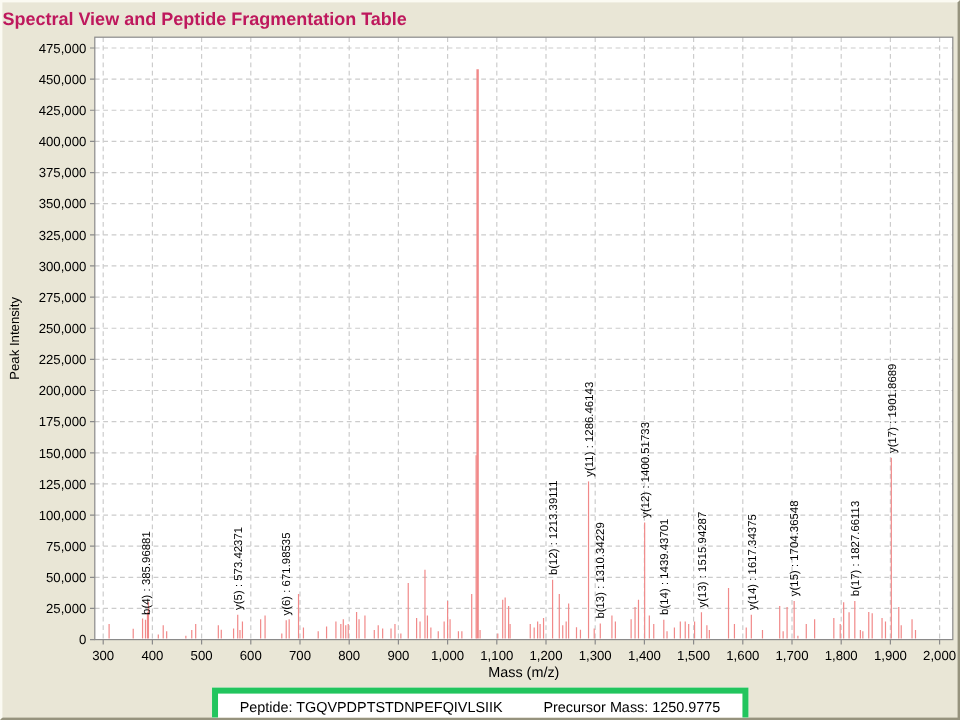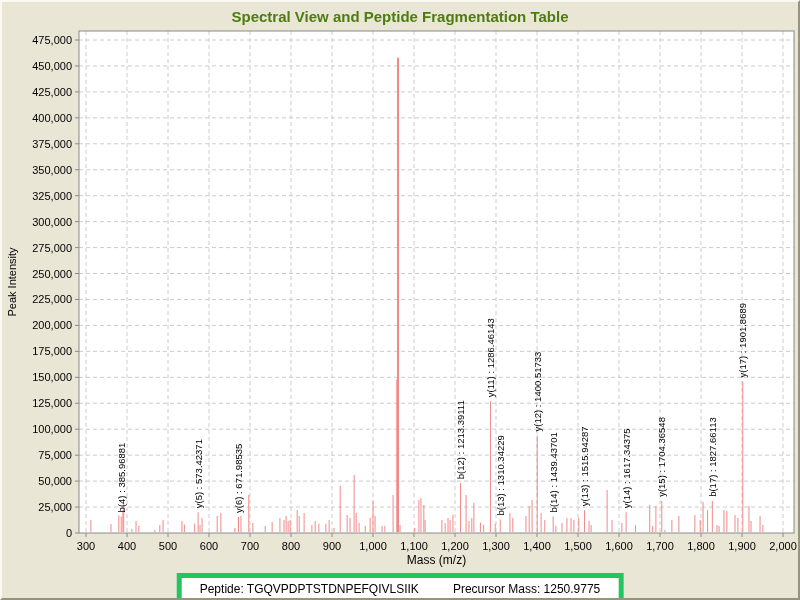--- a/index.html
+++ b/index.html
@@ -6,21 +6,21 @@
   body{font-family:"Liberation Sans", sans-serif; background:#d6d3c4;}
   .frame{
     position:relative; width:800px; height:600px; box-sizing:border-box;
     background:#e9e6d6;
     border-top:2px solid #fbfaf2; border-left:2px solid #fbfaf2;
     border-right:2px solid #96937e; border-bottom:2px solid #96937e;
     overflow:hidden;
   }
   .chart-title{
     position:absolute; top:6px; left:0; width:100%;
-    text-align:center; font-size:15px; font-weight:bold; color:#4d7c0f;
+    font-size:15px; font-weight:bold; color:#be185d;
   }
   svg{position:absolute; top:0; left:0;}
   .info-box{
     position:absolute; top:571px; left:50%; transform:translateX(-50%);
     background:#fff; border:5px solid #22c55e;
     padding:4px 18px; font-size:12px; color:#000; white-space:nowrap;
   }
   .info-box .gap{display:inline-block; width:34px;}
 </style>
 </head>

